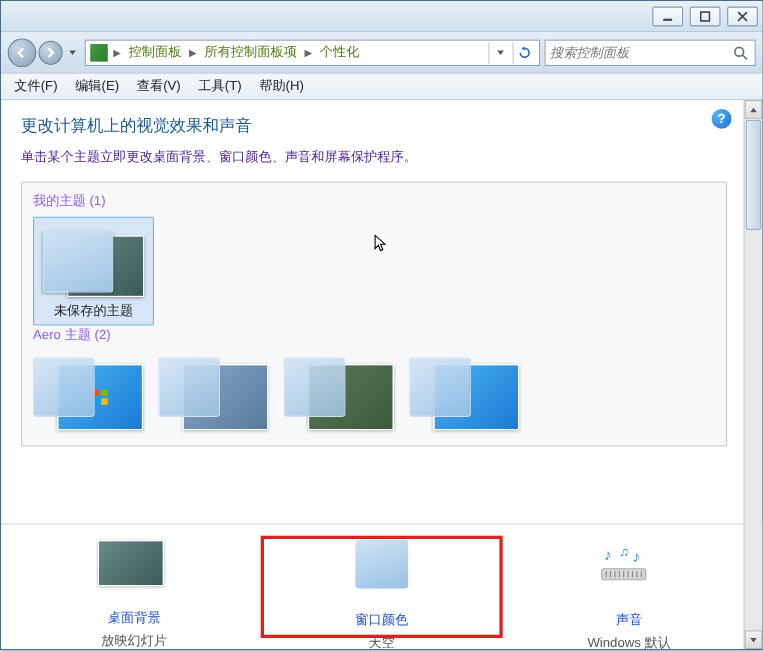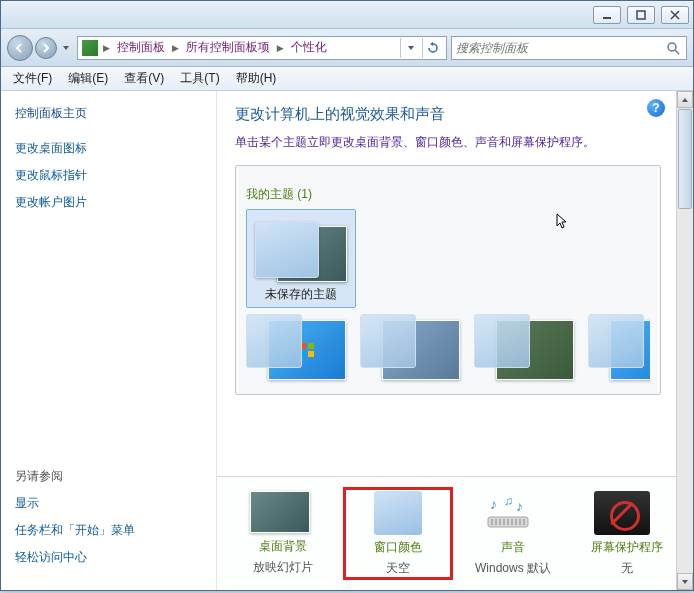--- a/index.html
+++ b/index.html
@@ -12,45 +12,45 @@
 .tb-btn svg { width: 10px; height: 10px; }
 
 .addressbar { height: 38px; background: linear-gradient(to bottom,#e4eef6,#cdddec); display: flex; align-items: center; padding: 0 6px; gap: 4px; border-bottom: 1px solid #a8b8c8; }
 .nav-btns { display:flex; gap:2px; align-items:center;}
 .nav-circle { width: 26px; height: 26px; border-radius: 50%; background: radial-gradient(circle at 35% 30%, #c8d8e8, #8aa0b8); border: 1px solid #6a8098; display: flex; align-items: center; justify-content: center; cursor: pointer; }
 .nav-circle.small { width:22px; height:22px; }
 .nav-circle svg { width: 12px; height: 12px; fill: #445; }
 .nav-dd { width: 14px; height: 26px; display: flex; align-items: center; justify-content: center; cursor: pointer; }
 .breadcrumb-box { flex:1; height: 24px; background: #fff; border: 1px solid #90a4b8; display: flex; align-items: center; padding: 0 4px; }
 .bc-icon { width: 16px; height: 16px; background: linear-gradient(135deg,#4a9a4a,#2a7a2a); margin-right: 4px; }
-.bc-item { padding: 0 6px; color: #701a75; cursor: pointer; }
+.bc-item { padding: 0 6px; color: #4d7c0f; cursor: pointer; }
 .bc-sep { color: #666; font-size: 9px; padding: 0 1px; }
 .bc-refresh { margin-left: auto; display: flex; gap: 2px; align-items:center;}
 .bc-btn { width: 20px; height: 20px; display: flex; align-items: center; justify-content: center; border-left: 1px solid #c0c8d0; cursor: pointer; }
-.searchbox { width: 236px; height: 24px; background: #fff; border: 1px solid #90a4b8; display: flex; align-items: center; padding: 0 4px; }
+.searchbox { width: 192px; height: 24px; background: #fff; border: 1px solid #90a4b8; display: flex; align-items: center; padding: 0 4px; }
 .searchbox input { border:0; outline:0; flex:1; font-size:12px; color:#888; font-style: italic; }
 .searchbox .sicon { width: 18px; height: 18px; display: flex; align-items: center; justify-content: center; cursor: pointer; }
 
 .menubar { height: 24px; background: linear-gradient(#f4f8fc,#e6eef6); border-bottom: 1px solid #c0d0de; display: flex; align-items: center; padding: 0 4px; }
 .menubar span { padding: 2px 8px; cursor: pointer; color: #222; }
 
 .body { flex:1; display: flex; overflow: hidden; }
 .sidebar { width: 216px; background: #fff; padding: 14px 14px; border-right: 1px solid #e0e6ec; display: flex; flex-direction: column; }
 .sidebar .home { color: #1a4a8a; margin-bottom: 18px; cursor: pointer; }
 .sidebar .link { color: #0a5a9a; margin-bottom: 10px; cursor: pointer; }
 .sidebar .spacer { flex:1; }
 .sidebar .also-label { color: #555; margin-bottom: 10px; }
 
 .main { flex:1; position: relative; display:flex; flex-direction:column; overflow:hidden; }
 .main-scroll { flex:1; overflow-y: auto; padding: 14px 32px 0 18px; }
 .help-icon { position: absolute; top: 8px; right: 28px; width: 18px; height: 18px; border-radius: 50%; background: radial-gradient(circle at 30% 30%,#5ab4ff,#1a6acc); color: #fff; font-weight: bold; font-size: 12px; display: flex; align-items: center; justify-content: center; cursor: pointer; }
 .heading { color: #1a5a9a; font-size: 15px; margin-bottom: 10px; }
 .subtext { color: #4c1d95; font-size: 12px; margin-bottom: 14px; }
 .theme-box { border: 1px solid #c0c8d0; border-radius: 2px; background: #f6f8fa; padding: 8px 10px 6px 10px; margin-bottom: 10px; }
-.section-label { color: #4d7c0f; font-size: 12px; margin-bottom: 6px; margin-top: 12px; }
+.section-label { color: #8b5cf6; font-size: 12px; margin-bottom: 6px; }
 .theme-grid { display: flex; gap: 10px; flex-wrap: wrap; }
 .theme-item { width: 110px; display:flex; flex-direction:column; align-items:center; cursor:pointer; padding:4px;}
 .theme-item.selected { background: #d6e6f6; border: 1px solid #7ab0e0; border-radius: 2px; }
 .theme-thumb { width: 92px; height: 68px; position: relative; margin-bottom:4px;}
 .th-bg { position:absolute; right:0; bottom:0; width:70px; height:56px; background: linear-gradient(135deg,#6a8a8a,#3a5a5a); border:1px solid #fff; box-shadow:0 1px 3px rgba(0,0,0,0.4);}
 .th-wn { position:absolute; left:0; top:8px; width:64px; height:56px; background: linear-gradient(160deg,#cfe3f5,#a0c4e4); border:1px solid #d0e0f0; border-radius:3px; box-shadow:0 1px 3px rgba(0,0,0,0.3);}
 .th-label { color:#222; font-size:12px;}
 .theme-links { display:flex; justify-content:flex-end; gap:18px; padding:6px 0; }
 .theme-links a { color:#0a5a9a; cursor:pointer; }
 .aero-row { display:flex; gap:14px; overflow:hidden; height:80px;}
@@ -71,21 +71,21 @@
 .bottom-panel { height: 114px; border-top: 1px solid #d0d8e0; padding: 10px 12px; display:flex; gap:6px; background:#fdfefe;}
 .bp-item { flex:1; display:flex; flex-direction:column; align-items:center; gap:4px; padding:4px 2px; cursor:pointer;}
 .bp-item.highlighted { border: 3px solid #e02020; padding: 1px 0;}
 .bp-thumb { width: 66px; height: 46px; position:relative;}
 .bpt-bg { width:60px; height:42px; background:linear-gradient(135deg,#6a8a8a,#3a5a5a); border:1px solid #fff; box-shadow:0 1px 3px rgba(0,0,0,0.3);}
 .bpt-color { width:48px; height:44px; background:linear-gradient(160deg,#cfe3f5,#9ac0e4); border-radius:3px; margin:0 auto;}
 .bpt-sound { width:56px; height:44px; display:flex;align-items:center;justify-content:center; position:relative;}
 .bpt-saver { width:56px; height:44px; background:linear-gradient(#333,#111); border-radius:3px; position:relative;}
 .bpt-saver::after{content:"";position:absolute;width:24px;height:24px;border:3px solid #d03030;border-radius:50%;left:16px;top:10px;}
 .bpt-saver::before{content:"";position:absolute;width:30px;height:3px;background:#d03030;transform:rotate(-45deg);left:13px;top:21px;z-index:1;}
-.bp-title { color:#4d7c0f; font-size:12px;}
+.bp-title { color:#1d4ed8; font-size:12px;margin-top:16px;}
 .bp-sub { color:#555; font-size:12px;}
 .mouse-cursor { position:absolute; left:338px; top:122px; width:16px; height:16px; z-index:10; pointer-events:none;}
 </style>
 </head>
 <body>
 
 <div class="window">
 
   <div class="titlebar">
     <div class="tb-btn">
@@ -158,51 +158,41 @@
 
   <div class="menubar">
     <span>文件(F)</span>
     <span>编辑(E)</span>
     <span>查看(V)</span>
     <span>工具(T)</span>
     <span>帮助(H)</span>
   </div>
 
   <div class="body">
-    <div class="sidebar">
-      <div class="home">控制面板主页</div>
-      <div class="link">更改桌面图标</div>
-      <div class="link">更改鼠标指针</div>
-      <div class="link">更改帐户图片</div>
-      <div class="spacer"></div>
-      <div class="also-label">另请参阅</div>
-      <div class="link">显示</div>
-      <div class="link">任务栏和「开始」菜单</div>
-      <div class="link">轻松访问中心</div>
-    </div>
 
     <div class="main">
       <div class="mouse-cursor"><svg viewBox="0 0 16 16">
             <path d="M2 1 L2 13 L5 10 L7 15 L9 14 L7 9 L11 9 Z" fill="#fff" stroke="#000" stroke-width="1"></path>
           </svg></div>
       <div class="help-icon">?</div>
       <div class="main-scroll">
         <div class="heading">更改计算机上的视觉效果和声音</div>
         <div class="subtext">单击某个主题立即更改桌面背景、窗口颜色、声音和屏幕保护程序。</div>
         <div class="theme-box">
           <div class="section-label">我的主题 (1)</div>
           <div class="theme-grid">
             <div class="theme-item selected">
               <div class="theme-thumb">
                 <div class="th-bg"></div>
                   <div class="th-wn"></div>
               </div>
               <div class="th-label">未保存的主题</div>
             </div>
           </div>
+          <div class="section-label">Aero 主题 (2)</div>
           <div class="aero-row">
             <div class="aero-thumb">
                 <div class="at-img at1">
                   <div class="at-win"></div>
                 </div>
                 <div class="at-ov"></div>
               </div>
             <div class="aero-thumb">
                 <div class="at-img at2"></div>
                 <div class="at-ov"></div>
@@ -263,23 +253,16 @@
                   <line x1="26" y1="24" x2="26" y2="30" stroke="#888"></line>
                   <line x1="30" y1="24" x2="30" y2="30" stroke="#888"></line>
                   <line x1="34" y1="24" x2="34" y2="30" stroke="#888"></line>
                   <line x1="38" y1="24" x2="38" y2="30" stroke="#888"></line>
                 </svg>
               </div>
             </div>
           <div class="bp-title">声音</div>
           <div class="bp-sub">Windows 默认</div>
         </div>
-        <div class="bp-item">
-          <div class="bp-thumb">
-              <div class="bpt-saver"></div>
-            </div>
-          <div class="bp-title">屏幕保护程序</div>
-          <div class="bp-sub">无</div>
-        </div>
       </div>
     </div>
   </div>
 </div>
 
 </body></html>

